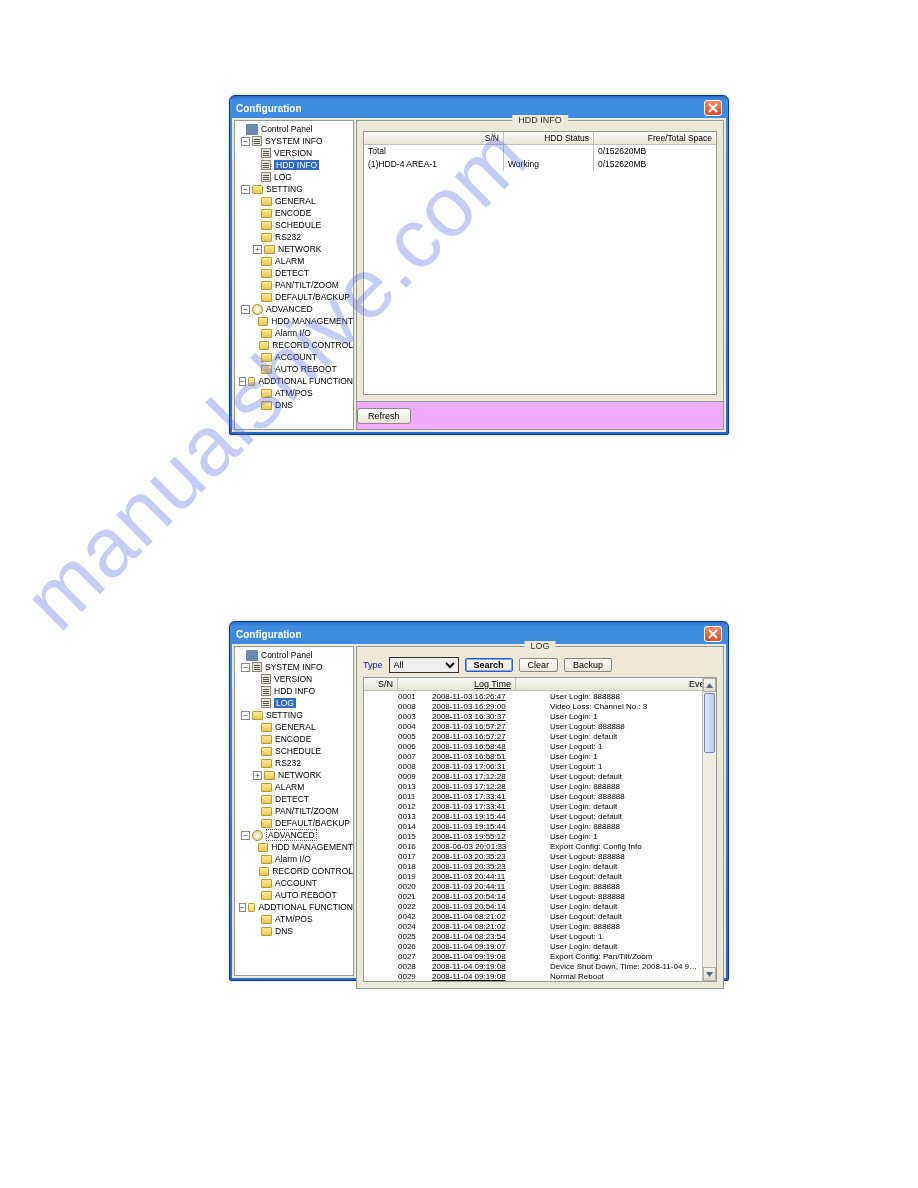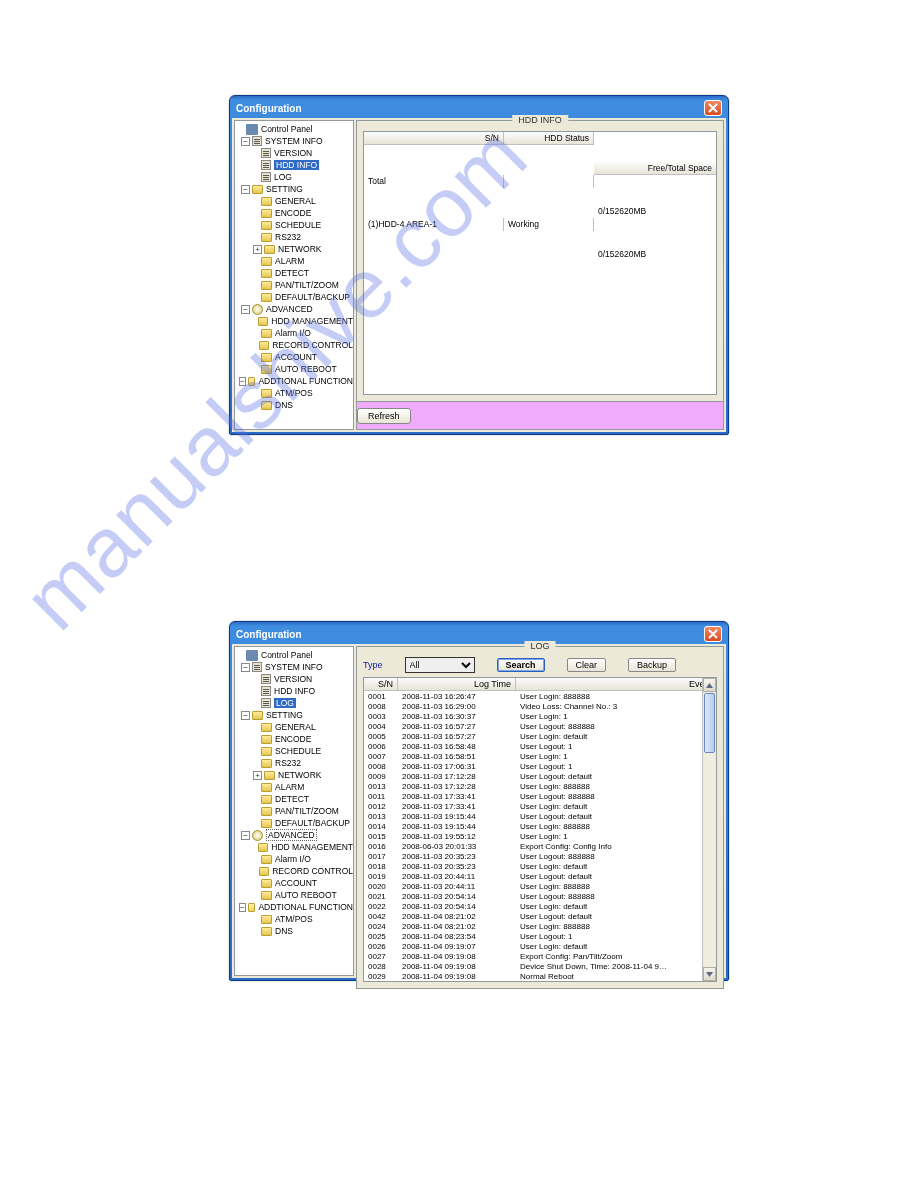--- a/index.html
+++ b/index.html
@@ -154,21 +154,21 @@
     overflow: hidden;
   }
   .th-row > div {
     background: linear-gradient(#fbfbfb,#e7e5d8);
     border-bottom: 1px solid #c0c0c0;
     color: #000;
     text-align: right;
   }
   .hdd-col-sn { width: 140px; }
   .hdd-col-st { width: 90px; }
-  .hdd-col-sp { flex: 1; border-right: none !important; margin-top: 30px; }
+  .hdd-col-sp { flex: 1; border-right: none !important; }
   .footerbar {
     height: 28px;
     border: 1px solid #919b9c;
     border-top: none;
     margin: 0;
     display: flex;
     align-items: center;
     justify-content: flex-start;
     padding-right: 2px;
     background: #f0abfc;
@@ -178,21 +178,21 @@
     padding: 2px 10px;
     background: linear-gradient(#fff,#e8e4d6);
     border: 1px solid #888;
     border-radius: 3px;
     cursor: pointer;
   }
   
   .filterbar {
     display: flex;
     align-items: center;
-    gap: 22px;
+    gap: 6px;
     padding: 4px 6px;
   }
   .filterbar label { color: #1020aa; font-weight: normal; }
   select.combo {
     font-size: 9px;
     width: 70px;
     height: 16px;
     border: 1px solid #333;
   }
   .btn-sm {
@@ -231,23 +231,23 @@
   }
   .scrollbar .sb-thumb {
     position: absolute;
     left: 1px; right: 1px;
     top: 15px; height: 60px;
     background: linear-gradient(90deg,#dfe9f7,#b9cdee);
     border: 1px solid #6a89c2;
     border-radius: 2px;
   }
   .log-col-sn { width: 34px; }
-  .log-col-tm { width: 118px; }
+  .log-col-tm { width: 118px; text-decoration: underline; }
   .log-col-ev { flex: 1; border-right: none !important; }
-  .log-rows { height: calc(100% - 13px); overflow: hidden; }
+  .log-rows { height: calc(100% - 13px); overflow: hidden; margin-left: 30px; }
   .log-rows .td-row > div { border-right: none; border-bottom: none; height: 10px; line-height:10px; font-size: 8px; }
 </style>
 </head>
 <body>
 
 <div class="watermark">manualshive.com</div>
 
 <div class="window win1">
   <div class="titlebar">
     <span>Configuration</span>

